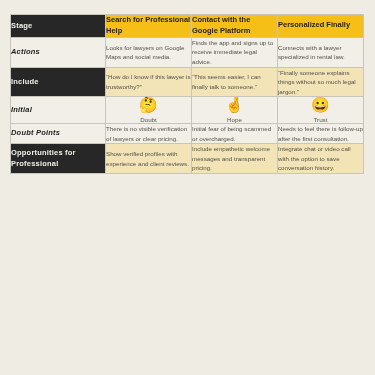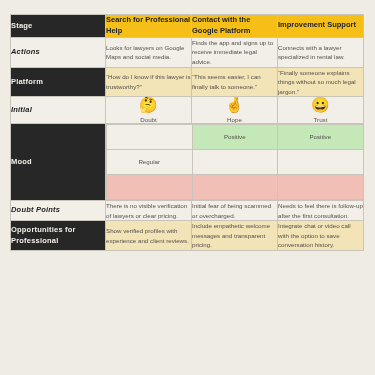--- a/index.html
+++ b/index.html
@@ -122,32 +122,32 @@
       <col class="col-stage">
       <col class="col-stage">
       <col class="col-stage">
   </colgroup>
   <tbody>
 
     <tr>
       <td class="lbl lbl-dark">Stage</td>
       <td class="hdr">Search for Professional Help</td>
       <td class="hdr">Contact with the Google Platform</td>
-      <td class="hdr">Improvement Support</td>
+      <td class="hdr">Personalized Finally</td>
     </tr>
 
     <tr>
       <td class="lbl lbl-light">Actions</td>
       <td class="cell cell-plain">Looks for lawyers on Google Maps and social media.</td>
       <td class="cell cell-plain">Finds the app and signs up to receive immediate legal advice.</td>
       <td class="cell cell-plain">Connects with a lawyer specialized in rental law.</td>
     </tr>
 
     <tr>
-      <td class="lbl lbl-dark">Platform</td>
+      <td class="lbl lbl-dark">Include</td>
       <td class="cell cell-cream">“How do I know if this lawyer is trustworthy?”</td>
       <td class="cell cell-cream">“This seems easier, I can finally talk to someone.”</td>
       <td class="cell cell-cream">“Finally someone explains things without so much legal jargon.”</td>
     </tr>
 
     <tr>
       <td class="lbl lbl-light">Initial</td>
       <td class="emotion">
         <span class="emo-glyph">🤔</span>
         <span class="emo-label">Doubt</span>
@@ -155,49 +155,20 @@
       <td class="emotion">
         <span class="emo-glyph">🤞</span>
         <span class="emo-label">Hope</span>
       </td>
       <td class="emotion">
         <span class="emo-glyph">😀</span>
         <span class="emo-label">Trust</span>
       </td>
     </tr>
 
-    <tr>
-      <td class="lbl lbl-dark mood-label-cell">Mood</td>
-      <td class="nb" colspan="3">
-        <table class="mood-inner">
-          <colgroup>
-              <col>
-              <col>
-              <col>
-            </colgroup>
-          <tbody>
-            <tr>
-              <td class="mood-cell mood-neu"></td>
-              <td class="mood-cell mood-pos">Positive</td>
-              <td class="mood-cell mood-pos">Positive</td>
-            </tr>
-            <tr>
-              <td class="mood-cell mood-neu">Regular</td>
-              <td class="mood-cell mood-neu"></td>
-              <td class="mood-cell mood-neu"></td>
-            </tr>
-            <tr>
-              <td class="mood-cell mood-neg"></td>
-              <td class="mood-cell mood-neg"></td>
-              <td class="mood-cell mood-neg"></td>
-            </tr>
-          </tbody>
-        </table>
-      </td>
-    </tr>
 
     <tr>
       <td class="lbl lbl-light">Doubt Points</td>
       <td class="cell cell-plain">There is no visible verification of lawyers or clear pricing.</td>
       <td class="cell cell-plain">Initial fear of being scammed or overcharged.</td>
       <td class="cell cell-plain">Needs to feel there is follow-up after the first consultation.</td>
     </tr>
 
     <tr>
       <td class="lbl lbl-dark">Opportunities for Professional</td>

